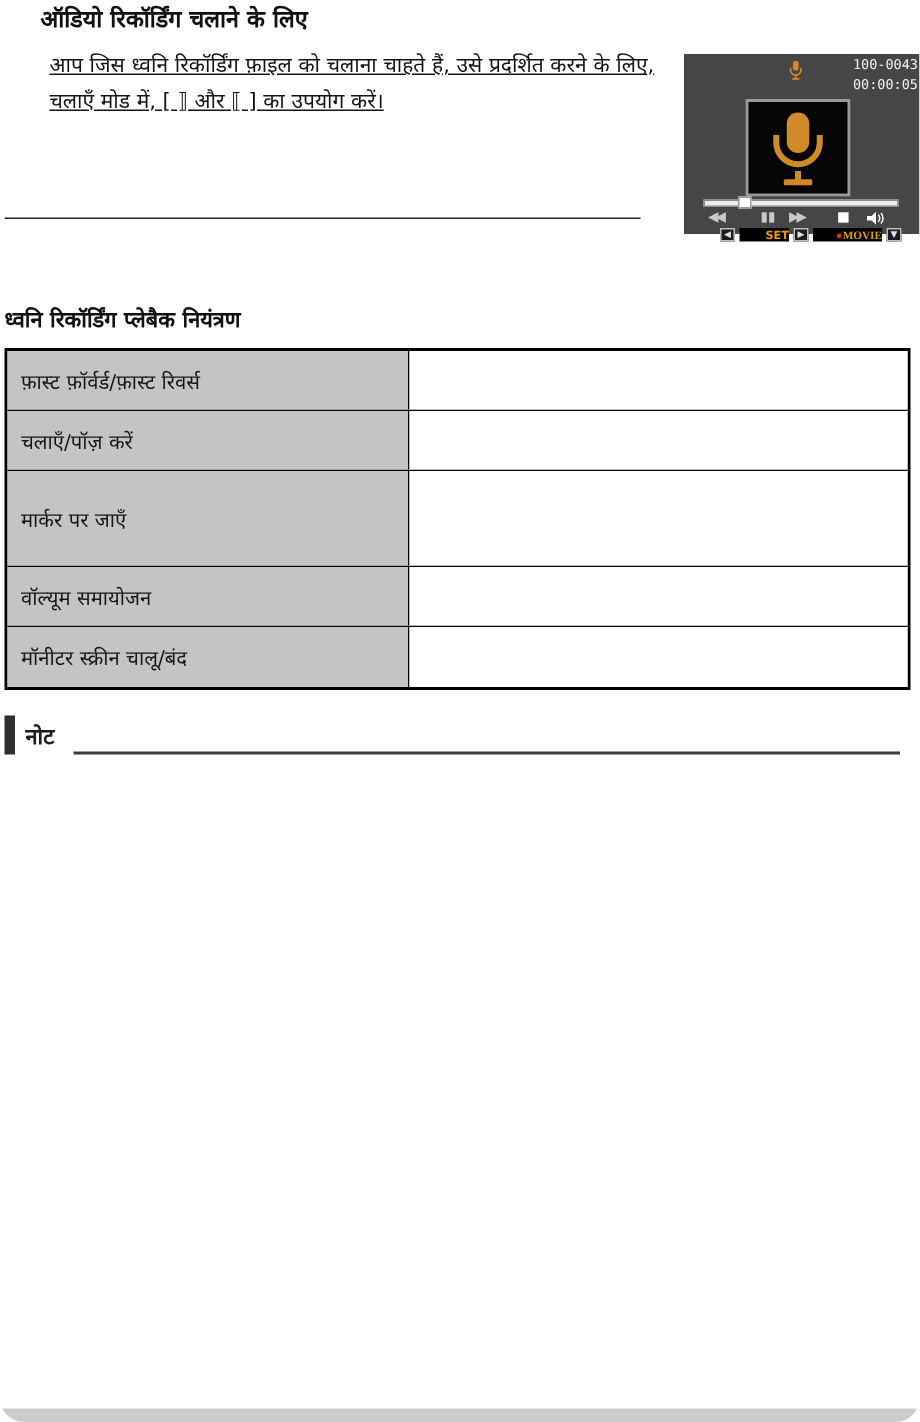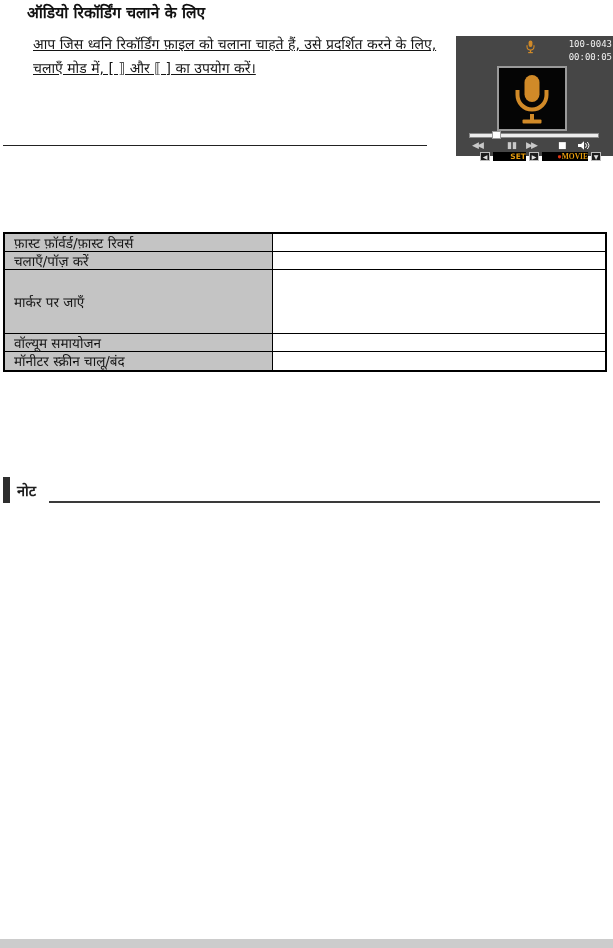--- a/index.html
+++ b/index.html
@@ -1,34 +1,34 @@
 <!DOCTYPE html>
 <html><head>
 <meta charset="utf-8">
 <style>
   html,body{margin:0;padding:0;background:#fff;}
   #page{position:relative;width:613px;height:948px;background:#ffffff;overflow:hidden;
-        font-family:"DejaVu Sans", sans-serif;color:#1a1a1a;}
+        font-family:"DejaVu Sans", sans-serif;color:#1a1a1a;border-radius:16px;}
 
   .h1{position:absolute;left:27px;top:1px;font-size:15.5px;font-weight:bold;color:#111;}
   .intro{position:absolute;left:33px;top:33px;width:420px;font-size:14px;line-height:23.5px;color:#141414;text-decoration:underline;}
 
   .sep-line{position:absolute;left:3px;top:145px;width:424px;height:0;border-top:1.5px solid #222;}
   .step-text{position:absolute;left:33px;top:151px;width:420px;font-size:14px;color:#141414;}
 
   .sub-h{position:absolute;left:3px;top:202px;font-size:14.5px;font-weight:bold;color:#111;}
 
   
   .ctl-table{position:absolute;left:3px;top:232px;width:604px;border:2px solid #000;box-sizing:border-box;}
   .ctl-row{display:flex;box-sizing:border-box;border-bottom:1.5px solid #000;}
   .ctl-row:last-child{border-bottom:none;}
   .ctl-row .lab{width:268px;box-sizing:border-box;background:#c4c4c4;border-right:1.5px solid #000;
                 display:flex;align-items:center;padding-left:9px;font-size:13.5px;color:#161616;}
   .ctl-row .desc{flex:1;background:#fff;}
-  .r30{height:18px;} .r66{height:64px;text-align:right;}
+  .r30{height:40px;} .r66{height:64px;text-align:right;}
 
   
   .note-bar{position:absolute;left:3px;top:477px;width:7px;height:26px;background:#2e2e2e;}
   .note-label{position:absolute;left:17px;top:480px;font-size:14.5px;font-weight:bold;color:#1e1e1e;}
   .note-line{position:absolute;left:49px;top:501px;width:551px;height:2px;background:#3a3a3a;}
 
   .bottom-bar{position:absolute;left:0;top:939px;width:613px;height:9px;background:#cccccc;}
 
   
   .cam{position:absolute;left:456px;top:36px;width:161px;height:120px;background:#464646;}
@@ -112,20 +112,21 @@
       <span class="kbox k-left">◀</span>
       <span class="setbox">SET</span>
       <span class="kbox k-right">▶</span>
       <span class="moviebox"><span class="dot">●</span><span>MOVIE</span></span>
       <span class="kbox k-down">▼</span>
     </div>
   </div>
 
   <div class="sep-line"></div>
 
+  <div class="sub-h">ध्वनि रिकॉर्डिंग प्लेबैक नियंत्रण</div>
 
   <div class="ctl-table">
     <div class="ctl-row r30">
       <div class="lab">फ़ास्ट फ़ॉर्वर्ड/फ़ास्ट रिवर्स</div>
       <div class="desc"></div>
     </div>
     <div class="ctl-row r30">
       <div class="lab">चलाएँ/पॉज़ करें</div>
       <div class="desc"></div>
     </div>

